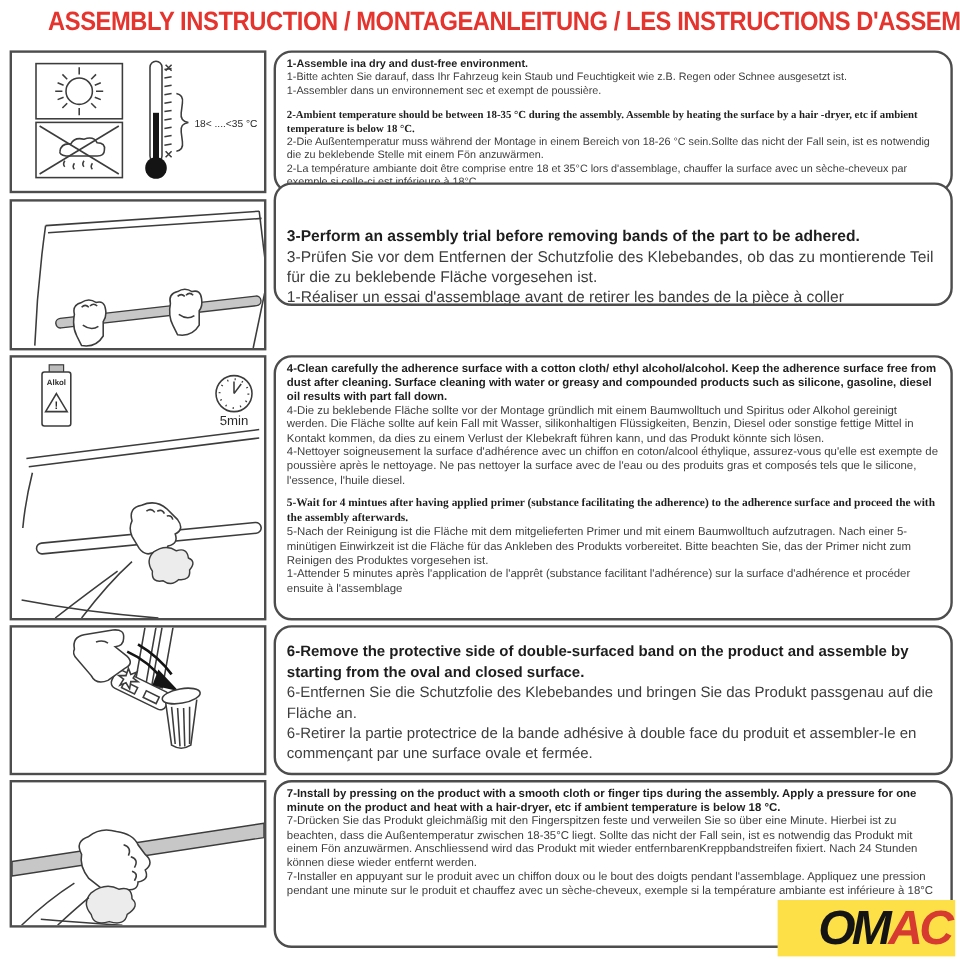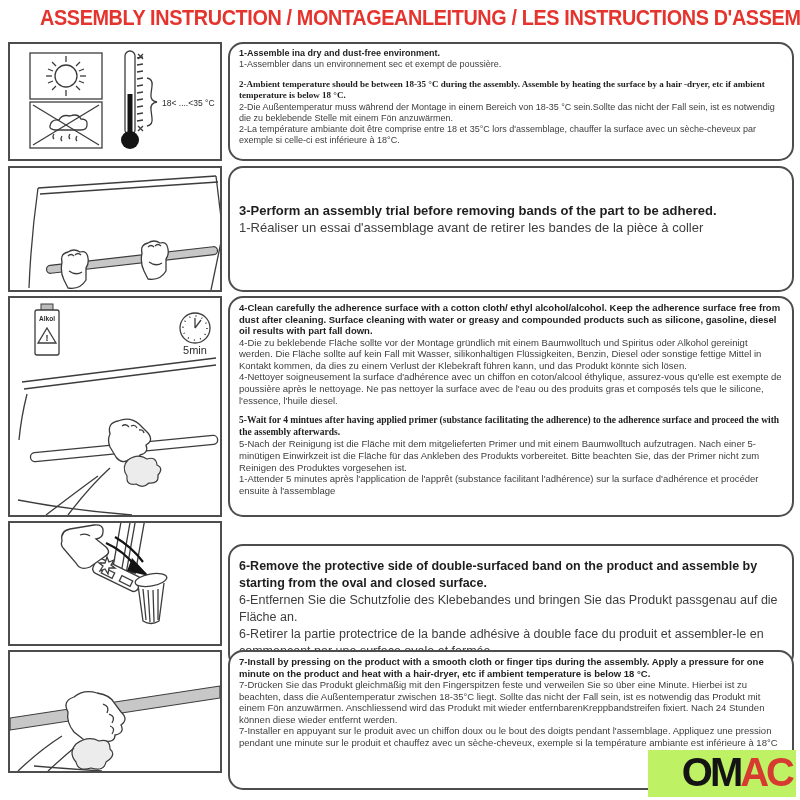--- a/index.html
+++ b/index.html
@@ -21,30 +21,30 @@
   .right { left:228px; width:566px; }
   .txt { padding:4px 9px; color:#3d3d3d;border-radius:15px; }
   .txt p { margin:0; }
   .b  { font-weight:bold; color:#1e1e1e; }
   .sp { margin-top:9px !important;font-family:Liberation Serif, serif; }
   .fs-s  { font-size:9px;   line-height:1.24; }
   .fs-s2 { font-size:9.5px; line-height:1.22; }
   .fs-m  { font-size:13px;  line-height:1.32; }
   .fs-m2 { font-size:12.5px; line-height:1.36; }
   .pt-lg { padding-top:34px; }
-  .pt-md { padding-top:12px;margin-top:23px; }
+  .pt-md { padding-top:12px; }
   .ln  { fill:none; stroke:#3c3c3c; stroke-width:1.3; }
   .lnf { fill:#ffffff; stroke:#3c3c3c; stroke-width:1.3; }
   .gray { fill:#c7c7c7; stroke:#3c3c3c; stroke-width:1.2; }
   .cloth { fill:#ececec; stroke:#3c3c3c; stroke-width:1.2; }
   .dark { fill:#141414; }
   .logo {
     position:absolute; left:648px; top:750px; width:148px; height:47px;
-    background:#bef264; display:flex; align-items:flex-start; justify-content:flex-end;
-    font-weight:bold; font-size:40px; letter-spacing:-3px;
+    background:#fde047; display:flex; align-items:flex-end; justify-content:flex-end;
+    font-weight:bold; font-style:italic; font-size:40px; letter-spacing:-3px;
     z-index:5; padding-right:4px; box-sizing:border-box;
   }
   .logo .lb { color:#141414; }
   .logo .lr { color:#d63a30; }
   svg text { font-family:"Liberation Sans","DejaVu Sans",sans-serif; fill:#2b2b2b; }
 </style>
 </head>
 <body>
 
 <h1 class="title">ASSEMBLY INSTRUCTION / MONTAGEANLEITUNG / LES INSTRUCTIONS D'ASSEMBLAGE</h1>
@@ -99,23 +99,24 @@
         <path d="M128,10 l5,5 m0,-5 l-5,5"></path>
           <path d="M128,82 l5,5 m0,-5 l-5,5"></path>
       </g>
       <path d="M137,34 q6,1 5,8 l-1,8 q-1,7 6,8 q-7,1 -6,8 l1,8 q1,7 -5,8" class="ln" stroke-width="1.1"></path>
       <text x="152" y="62" font-size="8.5">18&lt; ....&lt;35 °C</text>
     </g>
   </svg>
 </div>
 <div class="cell right txt fs-s" style="top:42px;height:119px">
   <p class="b">1-Assemble ina dry and dust-free environment.</p>
+  <p>1-Bitte achten Sie darauf, dass Ihr Fahrzeug kein Staub und Feuchtigkeit wie z.B. Regen oder Schnee ausgesetzt ist.</p>
   <p>1-Assembler dans un environnement sec et exempt de poussière.</p>
   <p class="b sp">2-Ambient temperature should be between 18-35 °C  during the assembly. Assemble by heating the surface by a hair -dryer, etc if ambient temperature is below 18 °C.</p>
-  <p>2-Die Außentemperatur muss während der Montage in einem Bereich von 18-35 °C  sein.Sollte das nicht der Fall sein, ist es notwendig die zu beklebende Stelle mit einem Fön anzuwärmen.</p>
+  <p>2-Die Außentemperatur muss während der Montage in einem Bereich von 18-26 °C  sein.Sollte das nicht der Fall sein, ist es notwendig die zu beklebende Stelle mit einem Fön anzuwärmen.</p>
   <p>2-La température ambiante doit être comprise entre 18 et 35°C lors d'assemblage, chauffer la surface avec un sèche-cheveux par exemple si celle-ci est inférieure à 18°C.</p>
 </div>
 
 <div class="cell left" style="top:166px;height:126px">
   <svg viewBox="0 0 210 122" width="210" height="122">
     <defs>
       <g id="fist">
         <path d="M2,12 Q0,4 8,2 Q14,-2 20,2 Q27,0 28,8 Q29,14 26,18 L26,30 Q20,40 8,38 L4,30 Q0,22 2,12 Z" class="lnf" stroke-width="1.2"></path>
         <path d="M8,6 q3,-3 6,0 M15,5 q3,-3 6,0" class="ln" stroke-width="1"></path>
         <path d="M9,21 q7,5 13,1" class="ln" stroke-width="1"></path>
@@ -124,22 +125,23 @@
     <path d="M28,20 L206,8" class="ln"></path>
     <path d="M30,26 L208,14" class="ln"></path>
     <path d="M28,20 Q21,70 19,120" class="ln"></path>
     <path d="M206,8 L212,58" class="ln"></path>
     <path d="M211,74 L201,122" class="ln"></path>
     <rect x="36" y="88" width="172" height="8" rx="4" transform="rotate(-6.5 122 92)" class="gray"></rect>
     <use href="#fist" x="50" y="82"></use>
     <use href="#fist" x="130" y="73"></use>
   </svg>
 </div>
-<div class="cell right txt fs-m pt-lg" style="top:166px;height:126px">
+<div class="cell right txt fs-m pt-lg" style="top:152px;height:103px">
   <p class="b">3-Perform an assembly trial before removing bands of the part to be adhered.</p>
+  <p>3-Prüfen Sie vor dem Entfernen der Schutzfolie des Klebebandes, ob das zu montierende Teil für die zu beklebende Fläche vorgesehen ist.</p>
   <p>1-Réaliser un essai d'assemblage avant de retirer les bandes de la pièce à coller</p>
 </div>
 
 <div class="cell left" style="top:296px;height:221px">
   <svg viewBox="0 0 210 217" width="210" height="217">
     <g>
       <rect x="31" y="6" width="12" height="7" fill="#bbbbbb" stroke="#3c3c3c" stroke-width="1"></rect>
       <rect x="25" y="12" width="24" height="45" rx="2" class="lnf"></rect>
       <text x="37" y="23" font-size="6.5" font-weight="bold" text-anchor="middle">Alkol</text>
       <path d="M37,30 l9,15 h-18 z" class="ln" stroke-width="1.2"></path>

